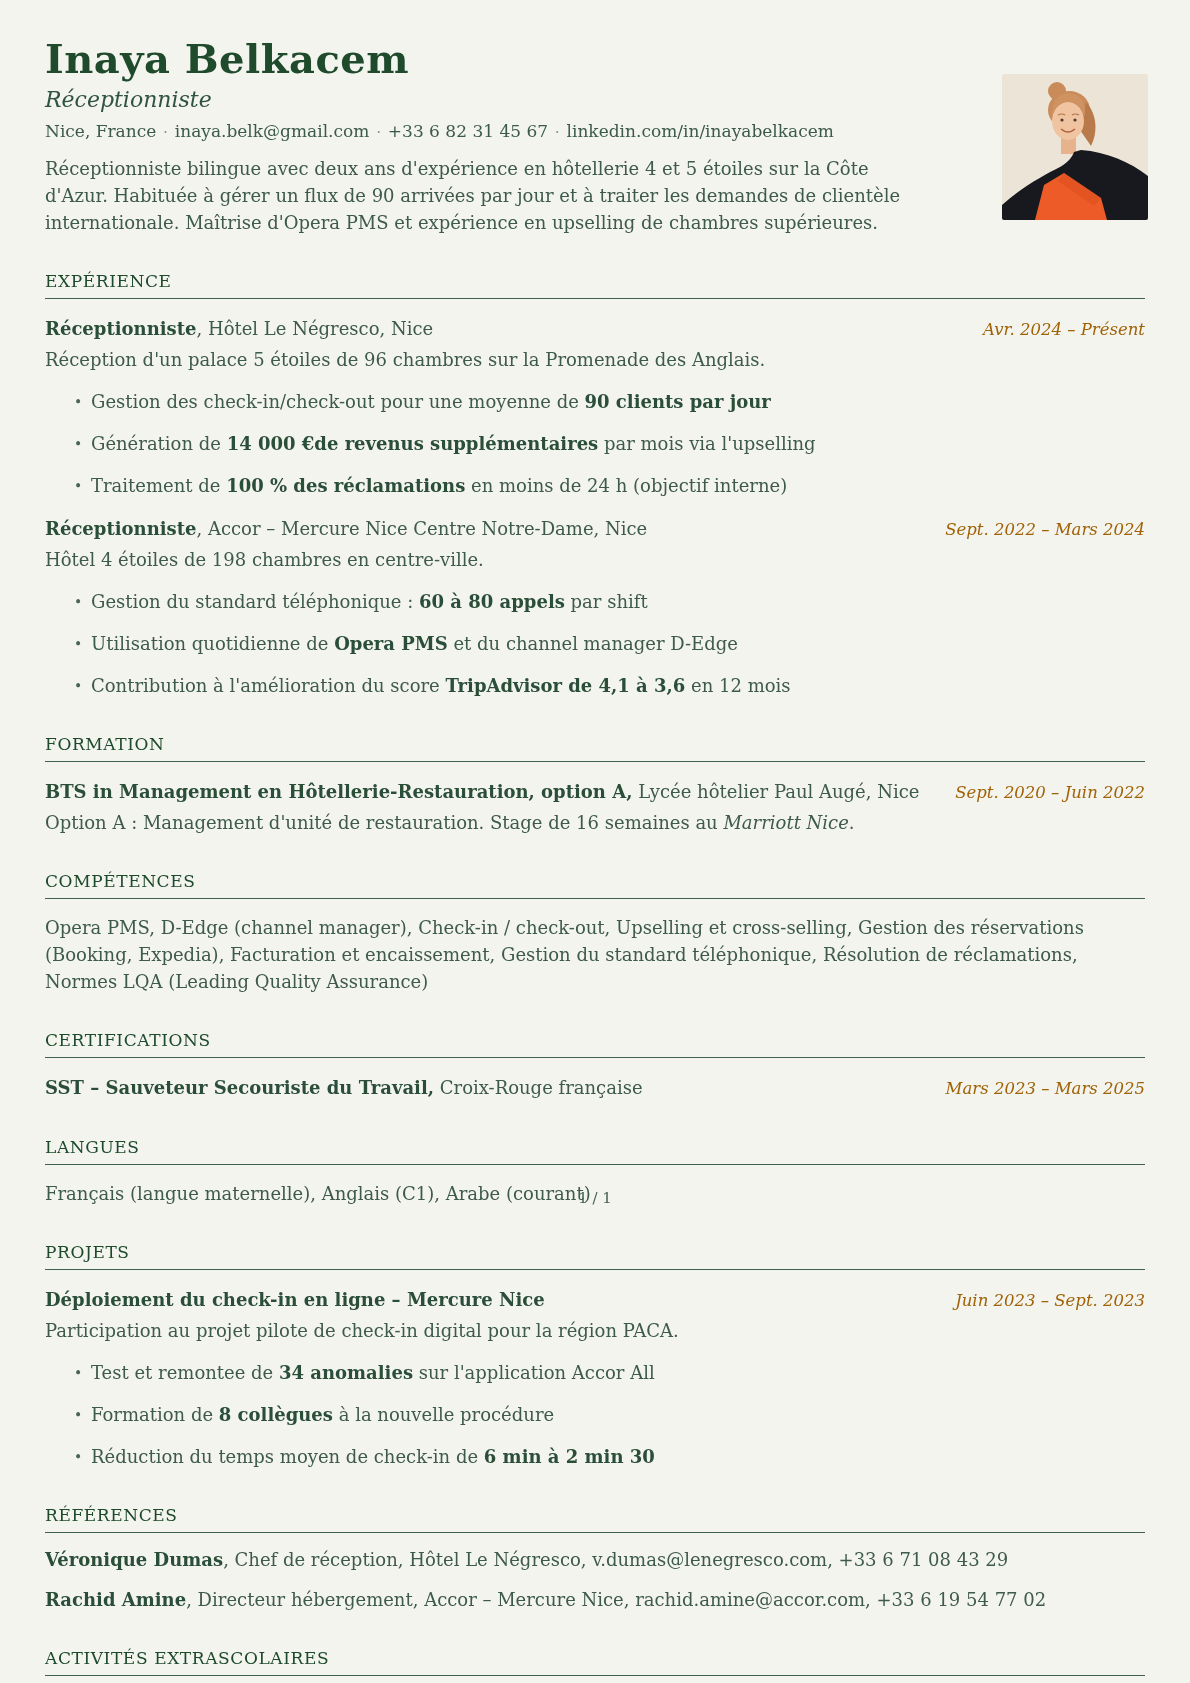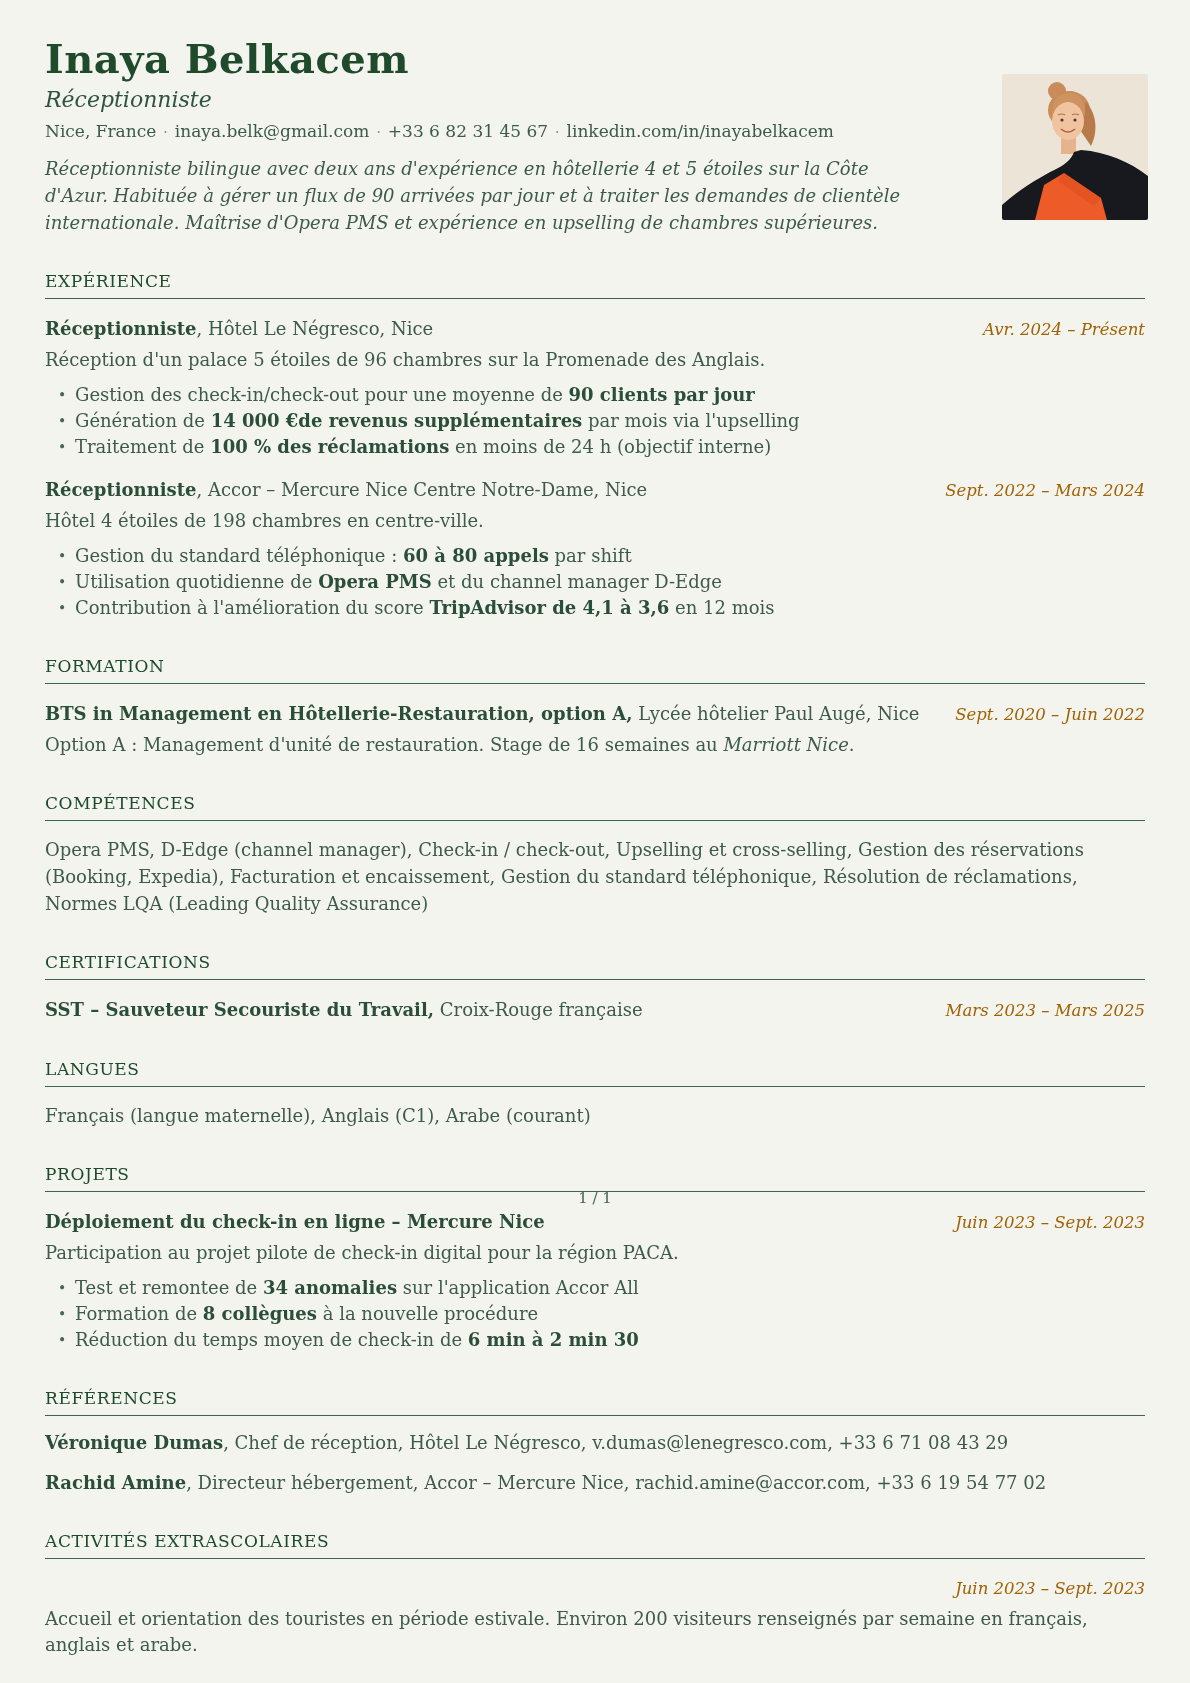--- a/index.html
+++ b/index.html
@@ -34,21 +34,20 @@
   .contact {
     margin-top: 5px;
     font-size: 17px; line-height: 24px;
     color: #3c5a49;
   }
   .contact .sep { color: #7d9284; margin: 0 7px; font-size: 14px; }
   .summary {
     margin-top: 11px;
     font-size: 18px; line-height: 27px;
     max-width: 870px;
-    font-style: italic;
   }
   .photo {
     position: absolute;
     top: 74px; left: 1002px;
     width: 146px; height: 146px;
     border-radius: 2px;
     overflow: hidden;
   }
   .photo svg { display: block; }
   
@@ -80,21 +79,21 @@
   }
   .entry-desc { margin-top: 4px; font-size: 18px; line-height: 26px; }
   .bullets {
     margin: 9px 0 0 0;
     padding: 0 0 0 30px;
     list-style: none;
   }
   .bullets li {
     position: relative;
     font-size: 18px; line-height: 26px;
-    margin: 0;
+    margin: 16px;
   }
   .bullets li::before {
     content: "\2022";
     position: absolute;
     left: -17px; top: 0;
     font-size: 14px;
     color: #4a6555;
   }
   .para {
     margin-top: 15px;

